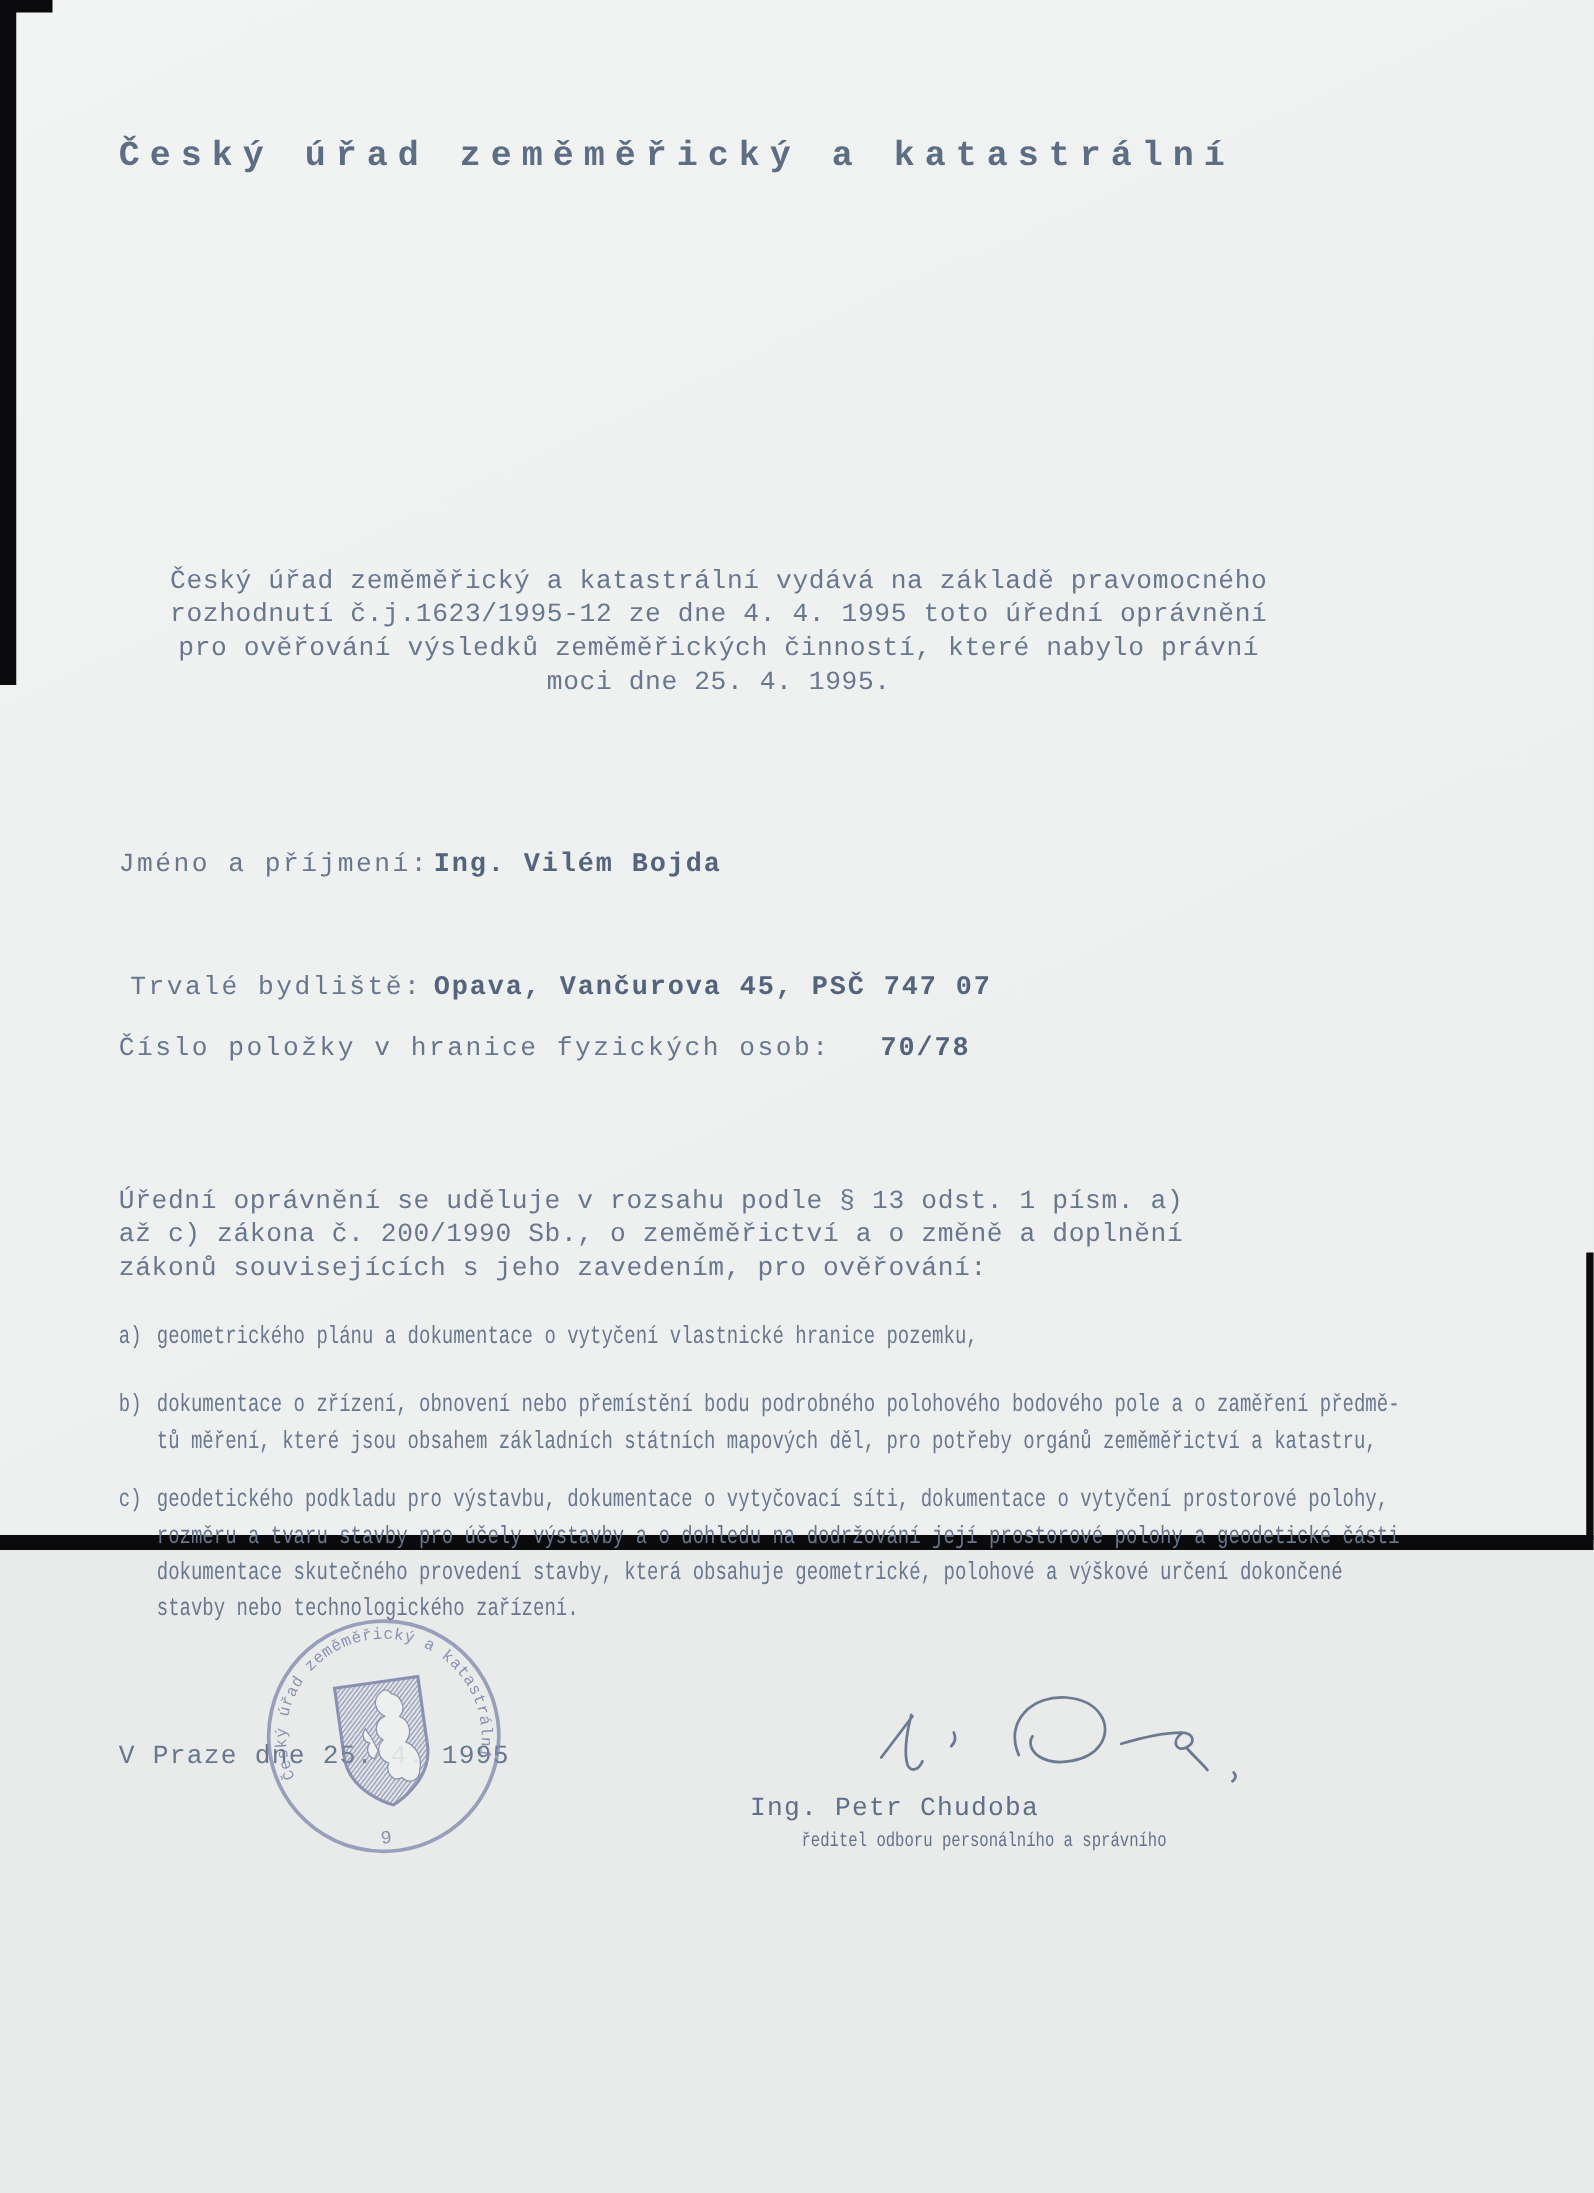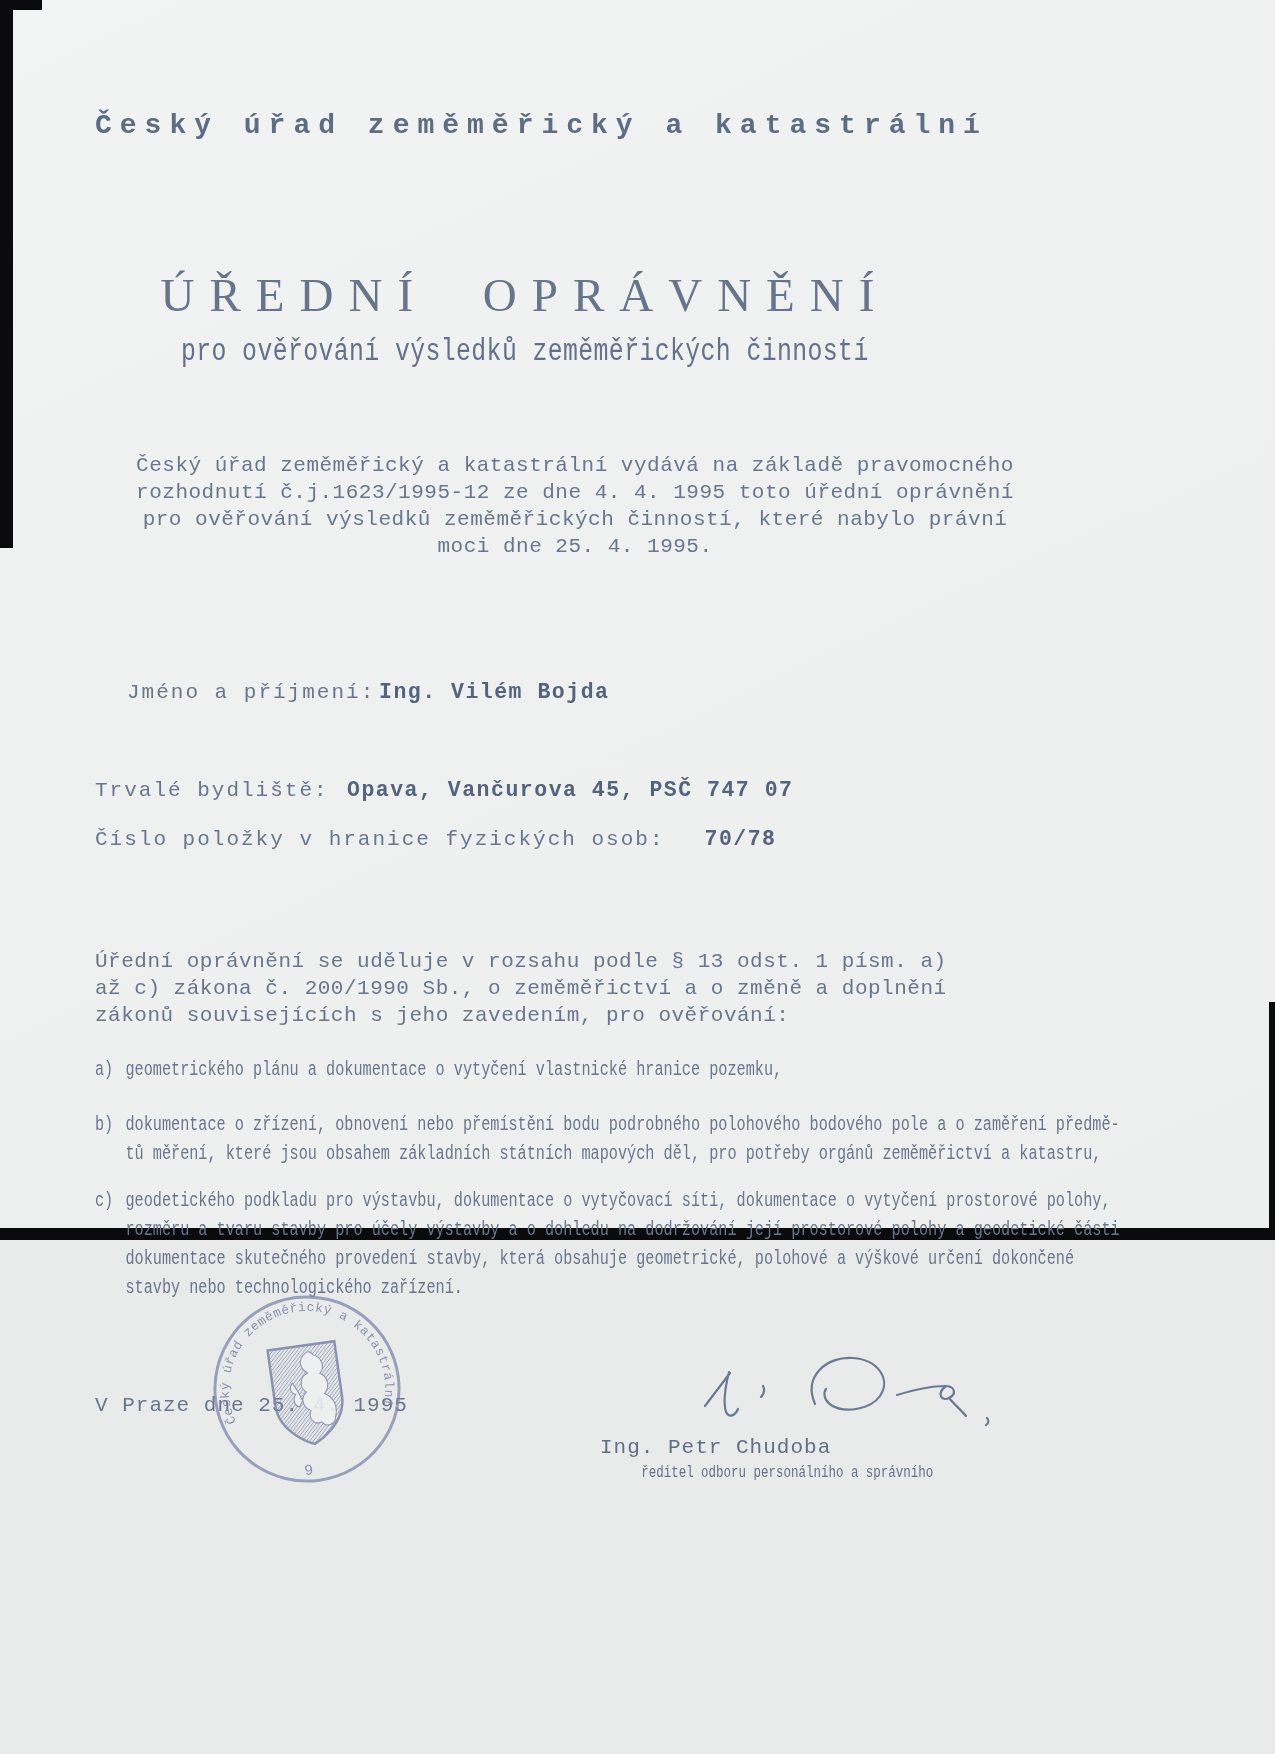--- a/index.html
+++ b/index.html
@@ -56,22 +56,22 @@
     display: inline-block;
     font-size: 21px; letter-spacing: 2px; color: #68778e;
   }
   .field-label-col { width: 252px; }
   .field-value {
     display: inline-block;
     font-size: 21.5px; font-weight: bold; letter-spacing: 1.5px;
     color: #54647d;
   }
   .field-value-gap { margin-left: 40px; }
-  .row-1 { top: 680px; margin-left: 32px; } .row-2 { top: 729px; }
-  .row-3 { top: 778px; } .row-4 { top: 827px; }
+  .row-1 { top: 680px; } .row-2 { top: 729px; }
+  .row-3 { top: 778px; text-align: center; } .row-4 { top: 827px; }
 
   .scope-item {
     position: absolute; left: 95px; width: 1370px;
     display: flex;
     font-size: 20px; line-height: 29px; color: #68778e;
     transform: scaleX(0.76); transform-origin: left top;
   }
   .scope-item .marker { flex: 0 0 40px; }
   .scope-item .item-text { flex: 1 1 auto; white-space: pre-line; }
   .item-a { top: 1055px; } .item-b { top: 1110px; } .item-c { top: 1186px; }
@@ -107,26 +107,20 @@
 
 <div class="page">
 
   <div class="artifact artifact-left"></div>
   <div class="artifact artifact-corner"></div>
   <div class="artifact artifact-bottom"></div>
   <div class="artifact artifact-right"></div>
 
   <div class="agency-header">Český úřad zeměměřický a katastrální</div>
 
-  <div class="title-block">
-    <div class="doc-title">ÚŘEDNÍ OPRÁVNĚNÍ</div>
-    <div class="doc-subtitle-wrap">
-      <div class="doc-subtitle">pro ověřování výsledků zeměměřických činností</div>
-    </div>
-  </div>
 
   <div class="para para-intro">Český úřad zeměměřický a  katastrální vydává na základě pravomocného
 rozhodnutí č.j.1623/1995-12 ze dne  4. 4. 1995 toto úřední oprávnění
 pro ověřování  výsledků zeměměřických činností,  které nabylo právní
 moci dne 25. 4. 1995.</div>
 
   <div class="field-row row-1">
     <span class="field-label field-label-col">Jméno a příjmení:</span><span class="field-value">Ing. Vilém Bojda</span>
   </div>
   <div class="field-row row-3">

